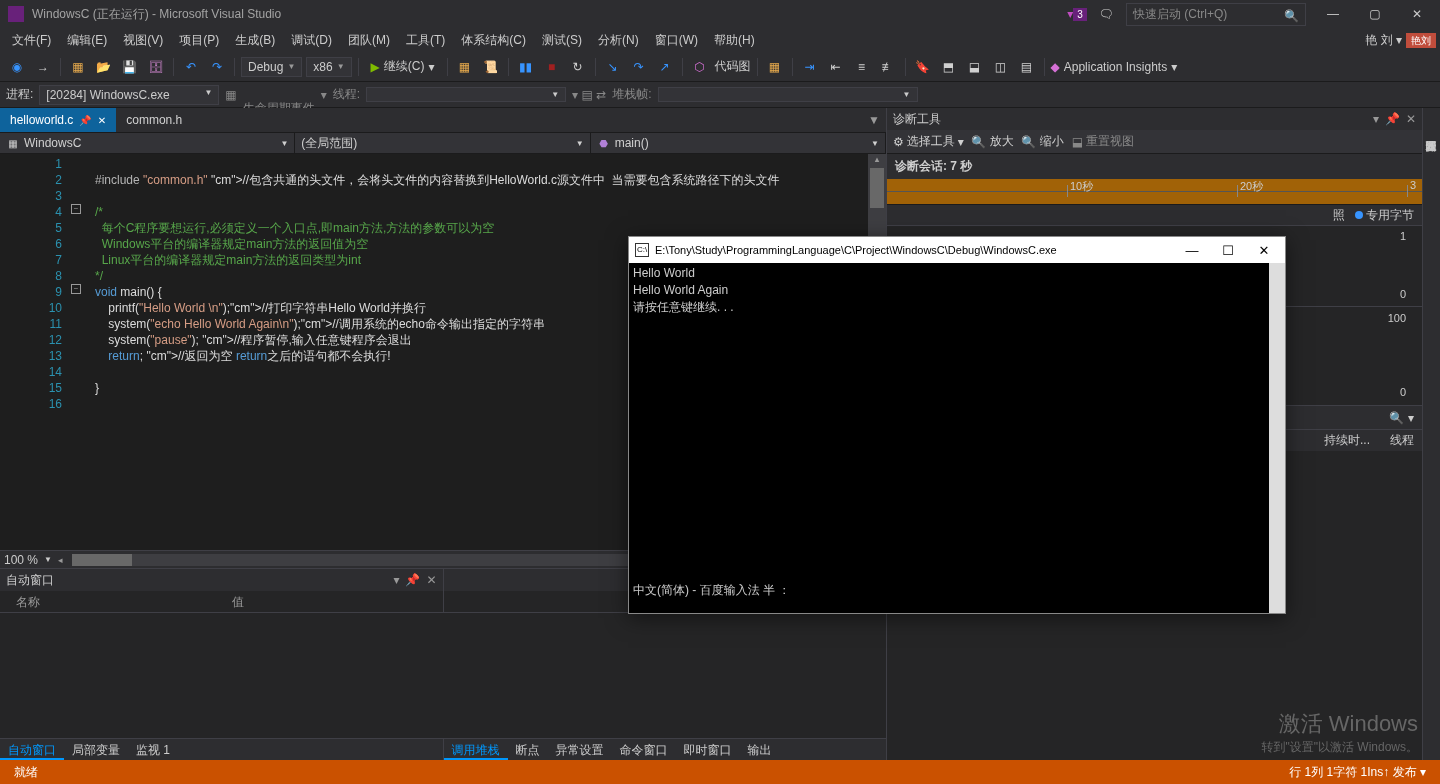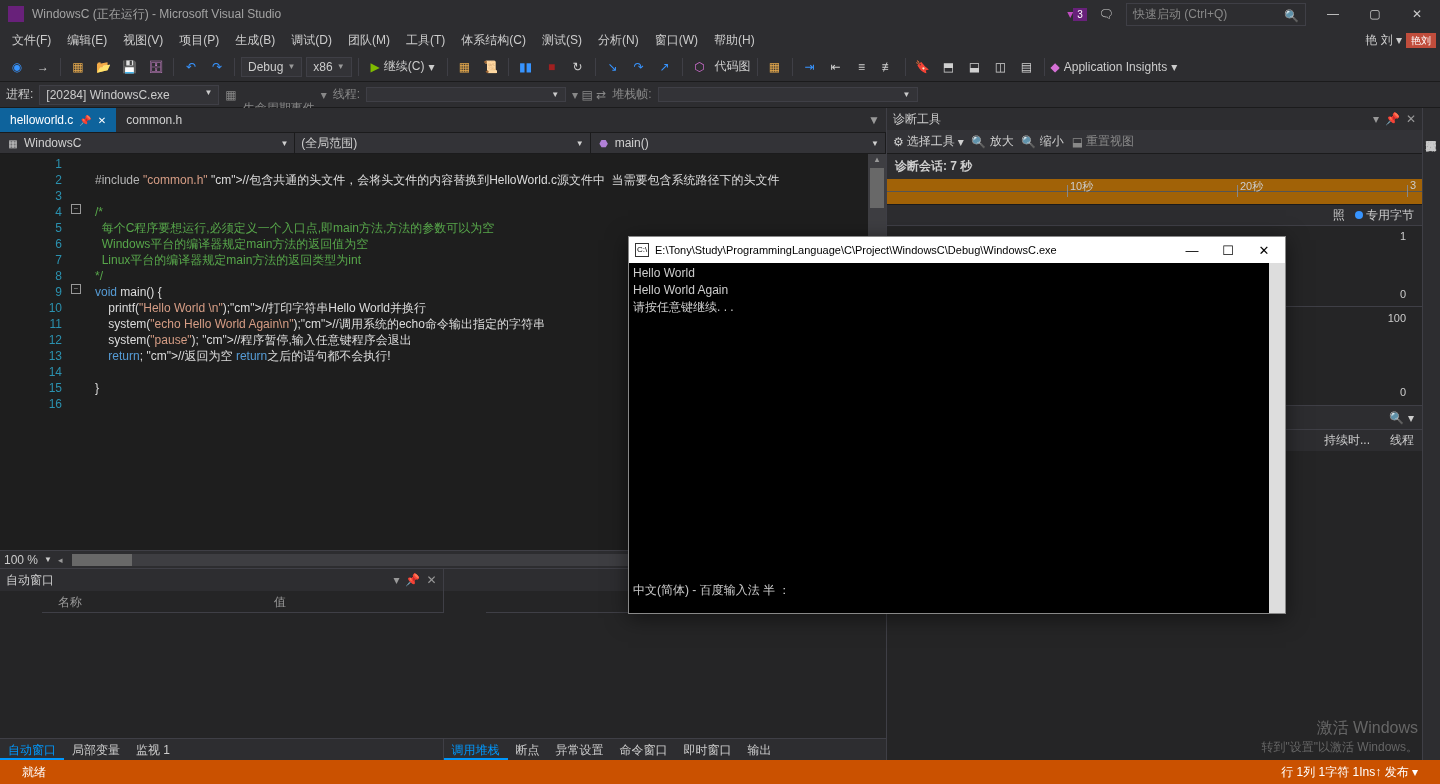--- a/index.html
+++ b/index.html
@@ -49,21 +49,21 @@
 .kw{color:#569cd6;} .str{color:#d69d85;} .cm{color:#57a64a;} .sym{color:#b4b4b4;}
 .editor-sb { width:18px; background:#3e3e42; position:relative; }
 .editor-sb .thumb { position:absolute; top:0; left:2px; width:14px; height:40px; background:#686868; }
 .editor-sb .arrow{width:18px;height:14px;text-align:center;color:#999;font-size:9px;}
 .zoom-bar { height:18px; display:flex; align-items:center; background:#2d2d30; border-top:1px solid #3f3f46; padding:0 4px; gap:6px; }
 .zoom-bar .track { flex:1; height:12px; background:#3e3e42; position:relative; margin-left:4px; }
 .zoom-bar .thumb { position:absolute; left:0; top:0; width:60px; height:12px; background:#686868; }
 .auto-panel { flex:0 0 192px; display:flex; flex-direction:column; background:#252526; border-top:1px solid #3f3f46; }
 .panel-hdr { height:22px; display:flex; align-items:center; padding:0 6px; background:#2d2d30; color:#ccc; }
 .panel-hdr .right { margin-left:auto; display:flex; gap:6px; color:#999; font-size:10px; }
-.auto-cols { height:22px; display:flex; background:#252526; border-bottom:1px solid #3f3f46; color:#999;margin-left:42px; }
+.auto-cols { height:22px; display:flex; background:#252526; border-bottom:1px solid #3f3f46; color:#999; }
 .auto-cols div { padding:3px 16px; }
 .auto-body { flex:1; }
 .auto-tabs { height:22px; display:flex; background:#2d2d30; border-top:1px solid #3f3f46; }
 .auto-tabs .t { padding:3px 8px; color:#ccc; }
 .auto-tabs .t.act { color:#0097fb; border-bottom:2px solid #0097fb; padding-bottom:1px; }
 .right-col { width:536px; display:flex; flex-direction:column; background:#2d2d30; border-left:1px solid #3f3f46; }
 .diag-hdr { height:22px; display:flex; align-items:center; padding:0 6px; background:#2d2d30; }
 .diag-hdr .r { margin-left:auto; display:flex; gap:6px; color:#999; font-size:10px; }
 .diag-tools { height:24px; display:flex; align-items:center; gap:8px; padding:0 6px; background:#333337; border-bottom:1px solid #1b1b1c; }
 .diag-tools .tool { display:flex; align-items:center; gap:3px; color:#d0d0d0; }
@@ -78,32 +78,32 @@
 .mem-label { position:absolute; right:16px; top:4px; color:#ccc; font-size:11px; }
 .mem-label2 { position:absolute; right:16px; top:86px; color:#ccc; font-size:11px; }
 .mem-divider { position:absolute; left:0; right:0; top:80px; height:1px; background:#3f3f46; }
 .mem-legend { position:absolute; left:0; right:0; top:-20px; height:20px; display:flex; justify-content:flex-end; align-items:center; gap:10px; padding:0 8px; background:#2d2d30; font-size:11px; }
 .legend-dot { width:8px; height:8px; border-radius:4px; display:inline-block; }
 .search-row { height:24px; display:flex; justify-content:flex-end; align-items:center; padding:0 8px; border-top:1px solid #3f3f46; }
 .table-hdr { height:22px; display:flex; padding:0 8px; gap:20px; color:#ccc; border-top:1px solid #3f3f46; align-items:center;}
 .right-body { flex:1; display:flex; flex-direction:column; background:#252526; padding:4px 8px; color:#999; font-size:11px; }
 .sidebar-tabs { width:18px; background:#2d2d30; display:flex; flex-direction:column; border-left:1px solid #3f3f46; }
 .vtab { writing-mode:vertical-rl; padding:8px 2px; color:#ccc; font-size:11px; background:#2d2d30; cursor:default; }
-.statusbar { position:absolute; left:0; right:0; bottom:0; height:24px; background:#ca5100; color:#fff; display:flex; align-items:center; padding:0 22px; gap:40px; }
+.statusbar { position:absolute; left:0; right:0; bottom:0; height:24px; background:#ca5100; color:#fff; display:flex; align-items:center; padding:0 14px; gap:40px; }
 .statusbar .right { margin-left:auto; display:flex; align-items:center; }
 .console { position:absolute; left:628px; top:236px; width:658px; height:378px; background:#fff; border:1px solid #888; box-shadow:0 4px 20px rgba(0,0,0,0.5); display:flex; flex-direction:column; z-index:100; }
 .console-title { height:26px; display:flex; align-items:center; padding:0 6px; background:#fff; color:#000; gap:6px; }
 .console-title .ico { width:14px; height:14px; border:1px solid #333; font-size:8px; text-align:center; line-height:12px; }
 .console-title .txt { flex:1; font-size:11px; }
 .console-title .wb { width:30px; text-align:center; font-size:13px; }
 .console-body { flex:1; background:#000; color:#ccc; font-family:SimSun,"MS Gothic",monospace; font-size:14px; line-height:17px; padding:2px 4px; position:relative; }
 .console-body .sb { position:absolute; right:0; top:0; bottom:0; width:16px; background:#ddd; }
 .console-ime { color:#ccc; position:absolute; bottom:14px; left:4px; }
 .watermark { position:absolute; right:22px; bottom:28px; color:#666; text-align:right; font-size:13px; z-index:50; }
-.watermark .big { font-size:16px; }
+.watermark .big { font-size:22px; }
 </style>
 </head>
 <body>
 
 <div class="titlebar">
   <div class="vs-logo"></div>
   <div class="title-text">WindowsC (正在运行) - Microsoft Visual Studio</div>
   <div class="right-icons">
     <span style="color:#c04dc0;">▾<span class="badge">3</span></span>
     <span style="color:#ccc;">🗨</span>

